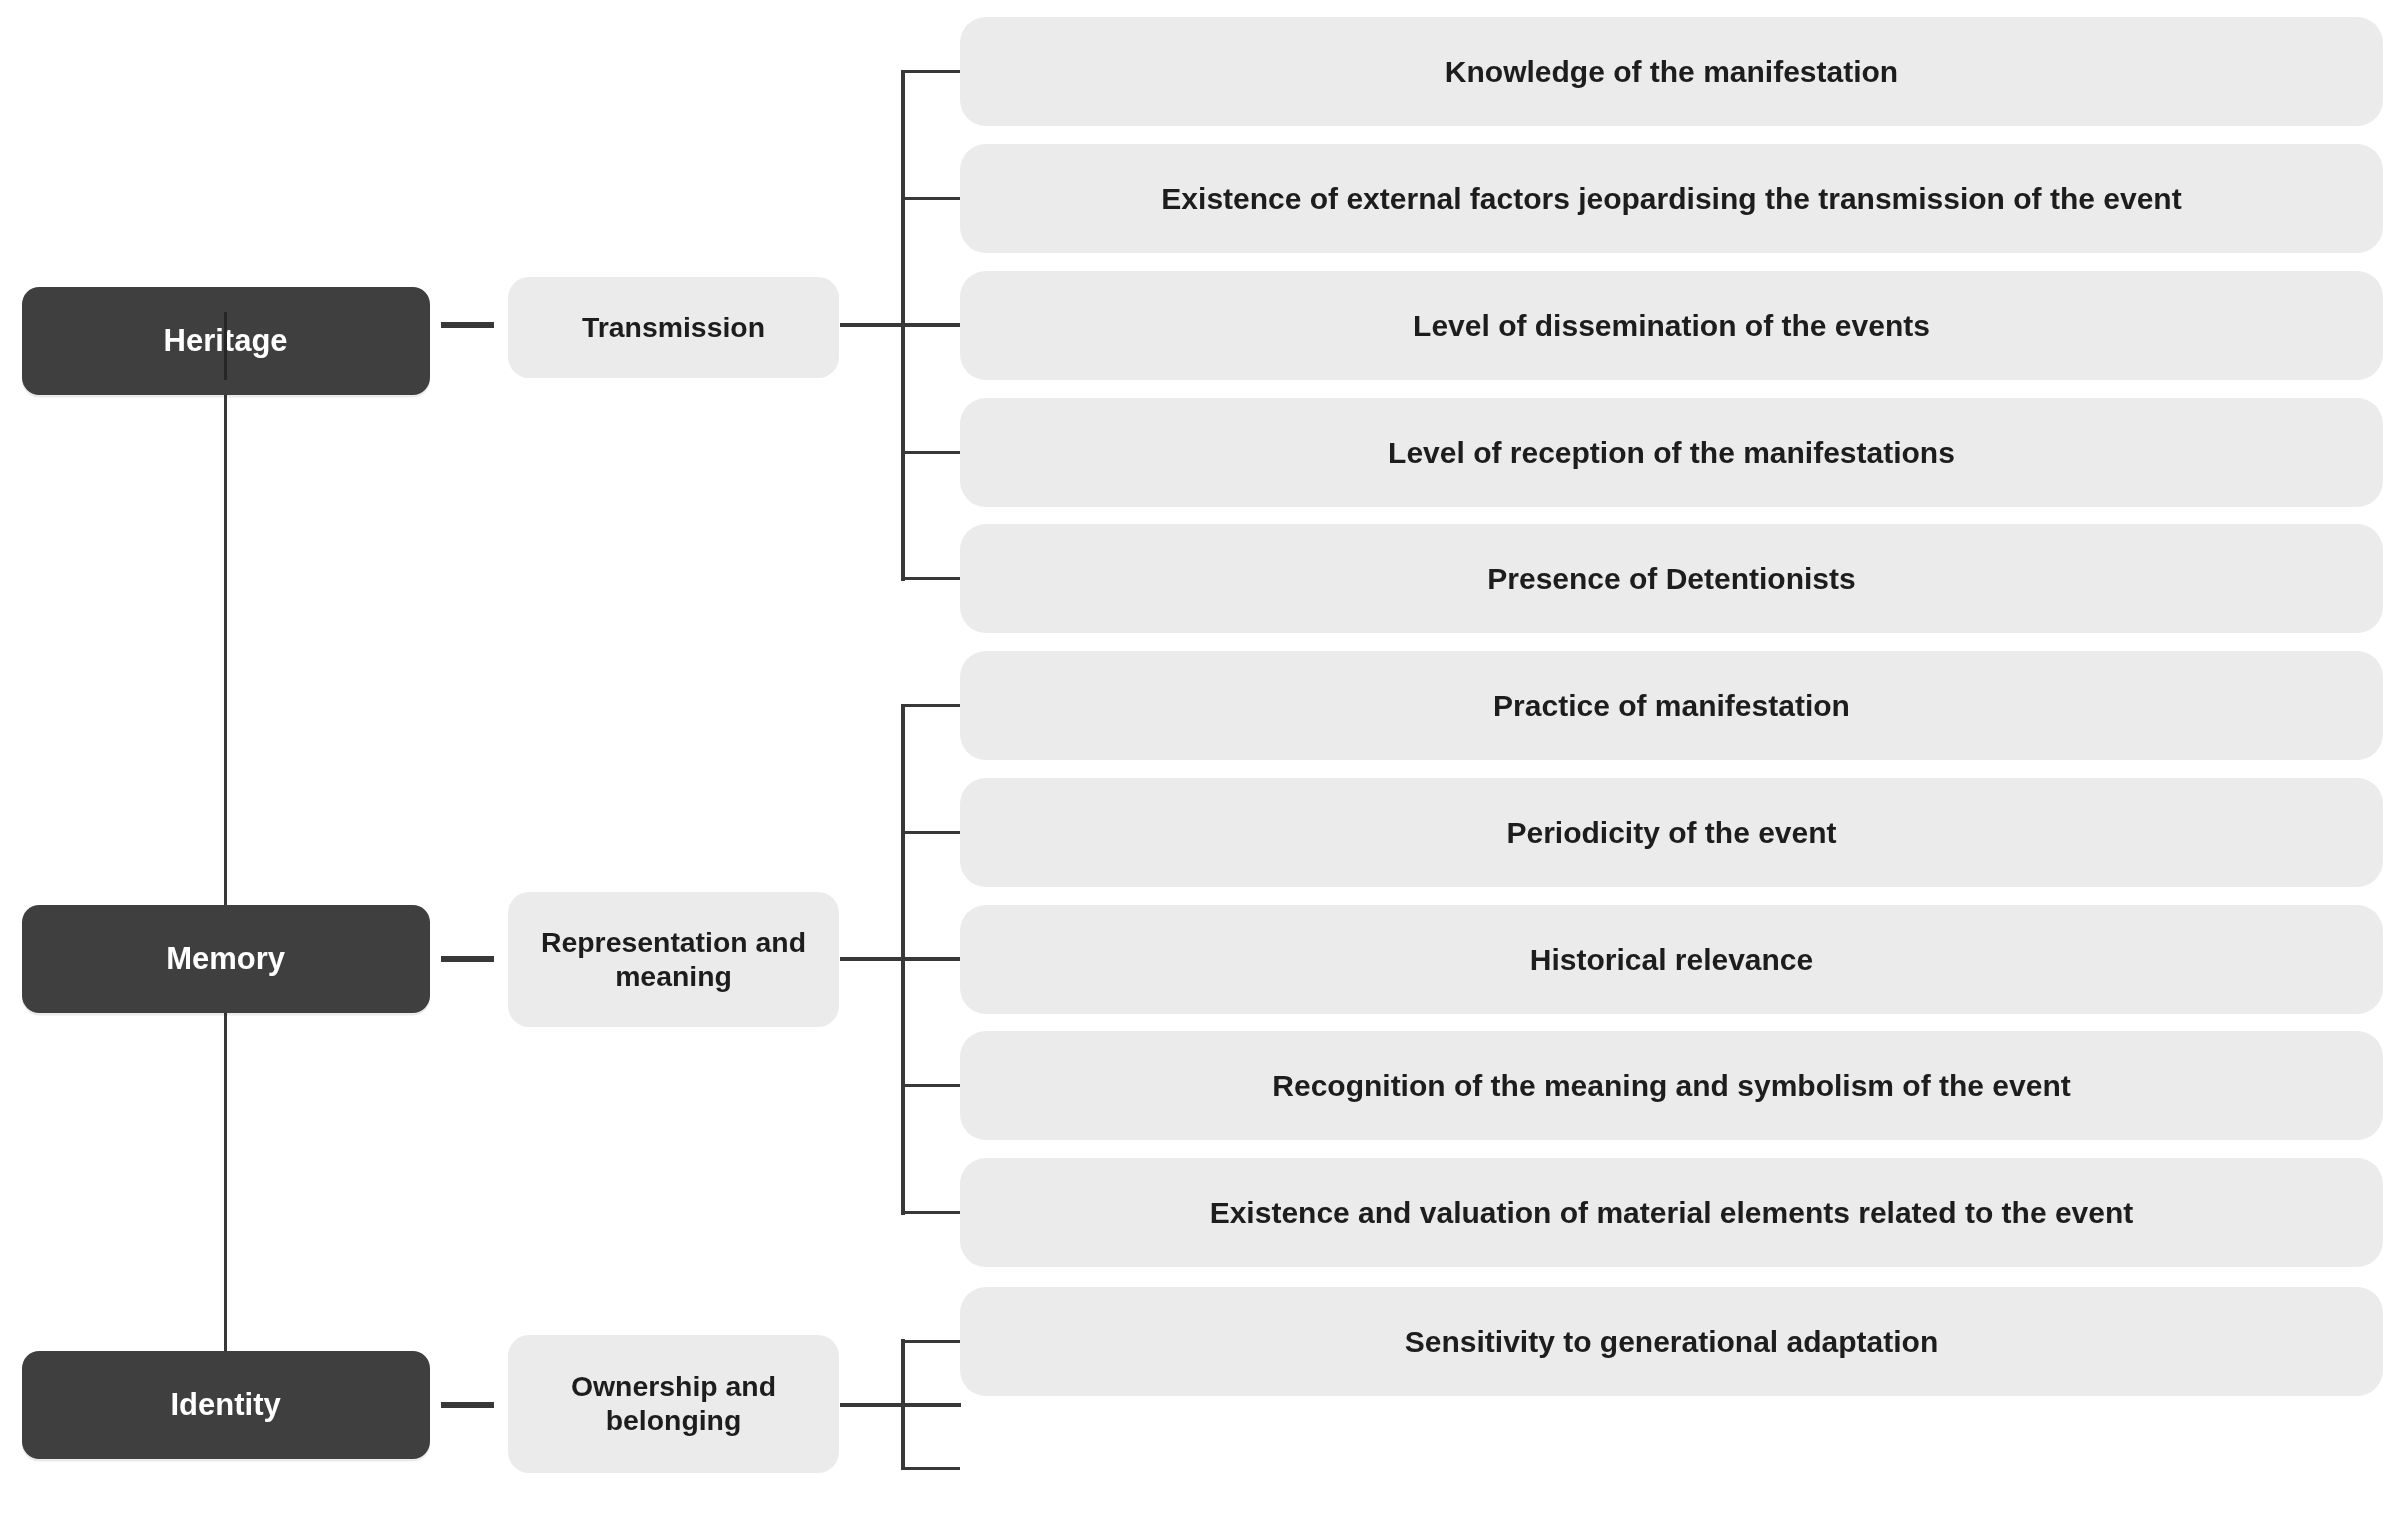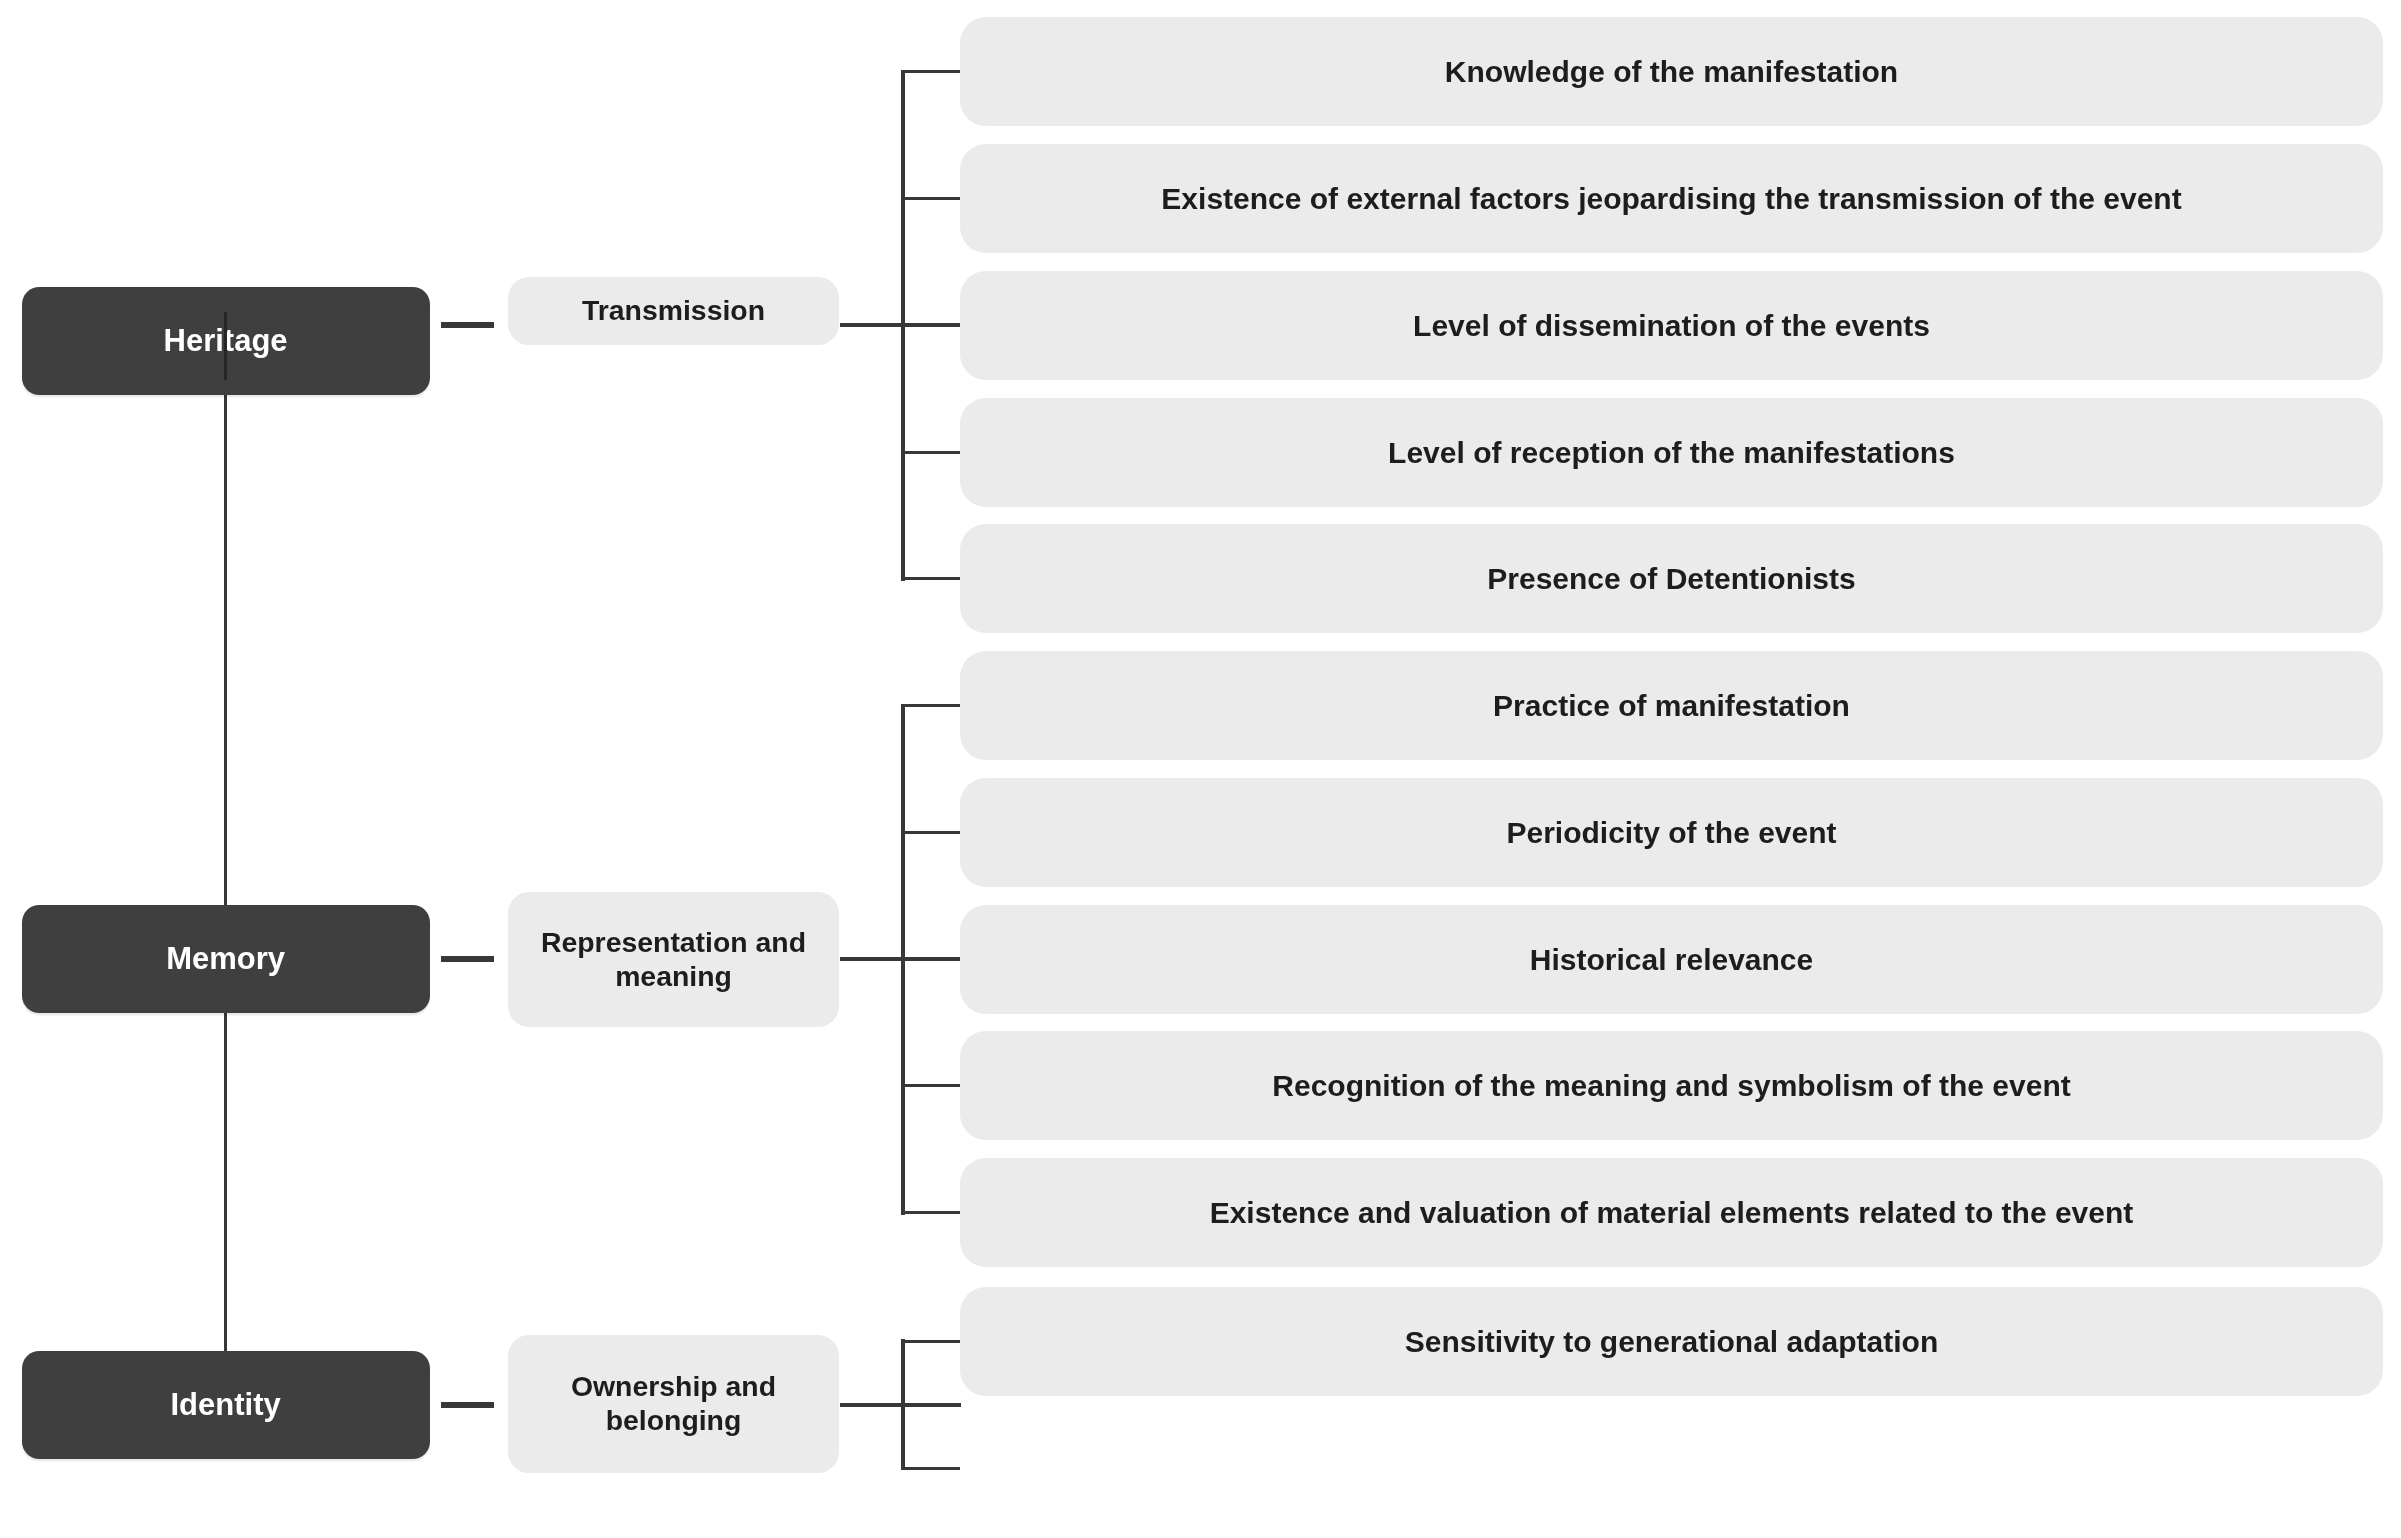--- a/index.html
+++ b/index.html
@@ -92,21 +92,21 @@
   <div class="abs dark-box" style="top:287px;">
     <span>Heritage</span>
   </div>
   <div class="abs dark-box" style="top:905px;">
     <span>Memory</span>
   </div>
   <div class="abs dark-box" style="top:1351px;">
     <span>Identity</span>
   </div>
 
-  <div class="abs mid-box" style="top:277px;height:68px;">
+  <div class="abs mid-box" style="top:277px;height:101px;">
     <span>Transmission</span>
   </div>
   <div class="abs mid-box" style="top:892px;height:135px;text-align:center;">
     <span>Representation and meaning</span>
   </div>
   <div class="abs mid-box" style="top:1335px;height:138px;">
     <span>Ownership and belonging</span>
   </div>
 
   <div class="abs row-box" style="top:17.3px;">

